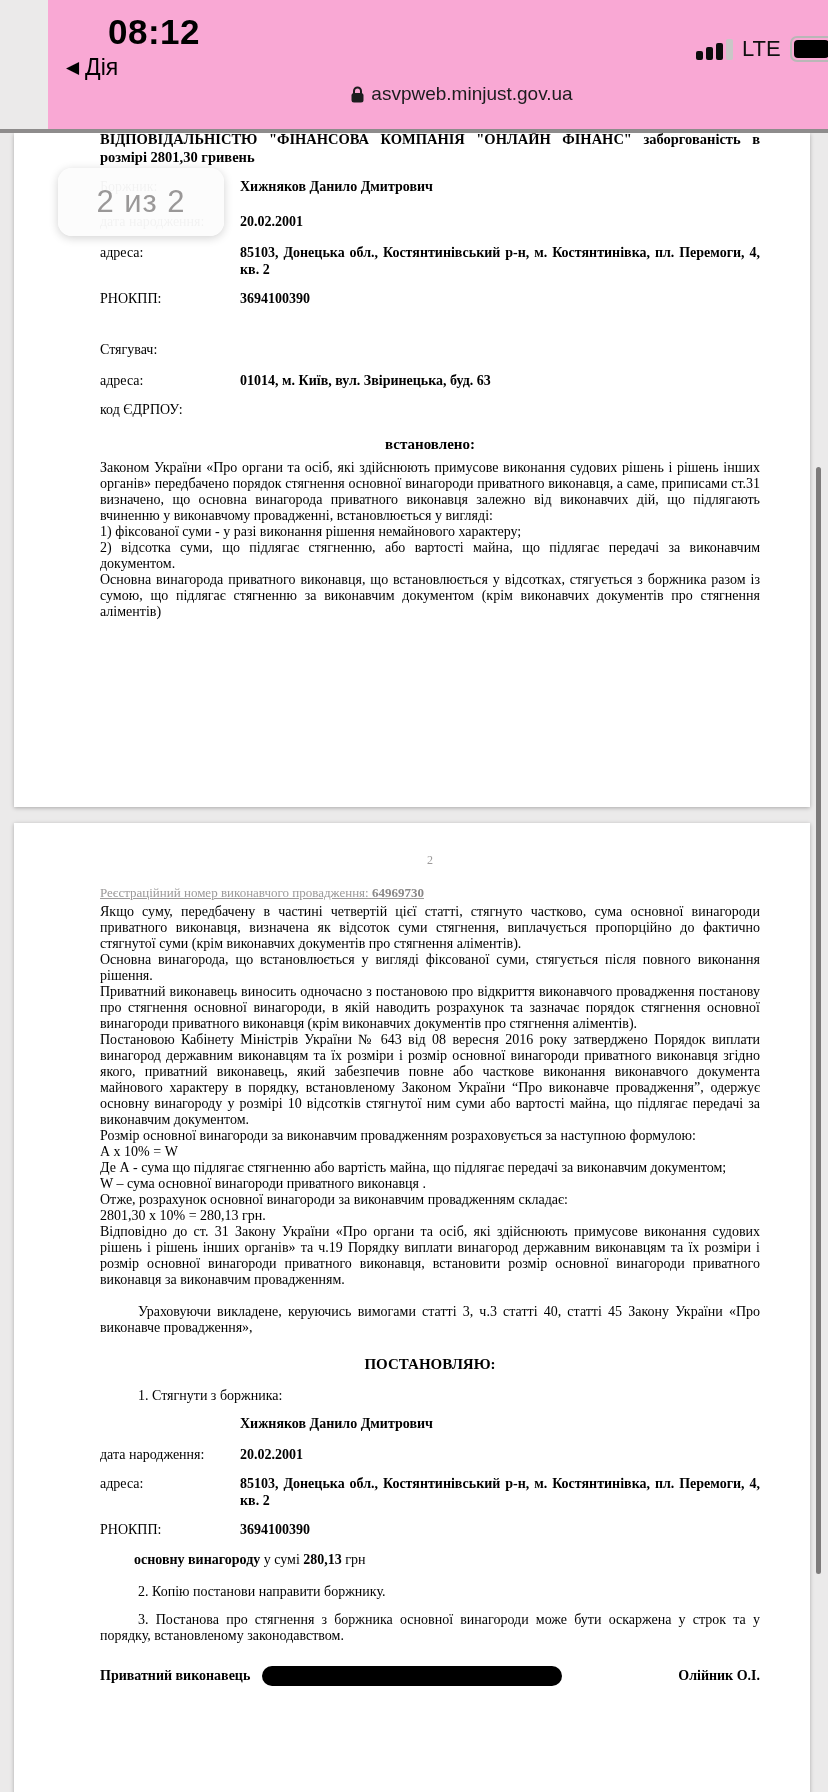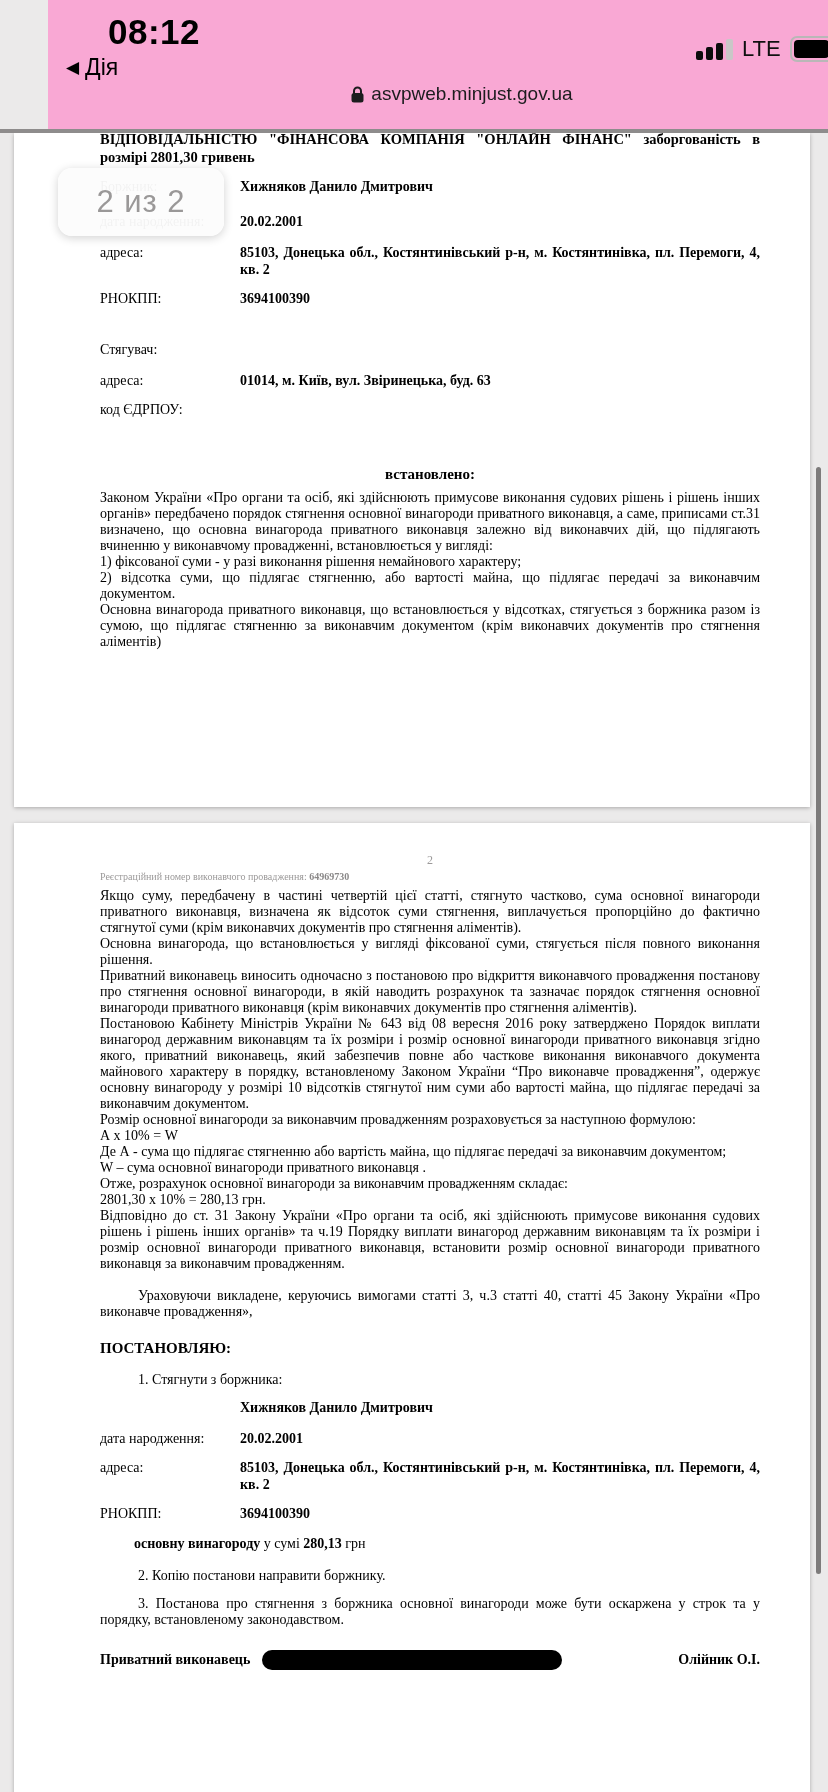--- a/index.html
+++ b/index.html
@@ -68,29 +68,29 @@
   .drow .lbl{font-weight:400;}
   .drow .val{font-weight:700;text-align:justify;}
   .rows1 .drow{margin-top:14px;}
   .rows1 .drow:nth-child(1){margin-top:12px;}
   .rows1 .drow:nth-child(2){margin-top:18px;}
   .rows1 .drow:nth-child(4){margin-top:12px;}
   .rows1 .drow:nth-child(5){margin-top:34px;gap:48px;}
   .rows1 .drow:nth-child(7){margin-top:12px;}
   .rows2 .drow{margin-top:12px;}
   .rows2 .drow:nth-child(1){margin-top:14px;}
-  .sect-h{font-weight:700;text-align:center;font-size:15px;margin-top:48px;}
+  .sect-h{font-weight:700;text-align:center;font-size:15px;margin-top:18px;}
   .paras p{margin:0;text-align:justify;}
   .page1 .paras{margin-top:8px;}
   .page2 .paras{margin-top:4px;}
   .pagenum{margin-top:30px;text-align:center;color:#9b9999;font-size:12px;line-height:14px;}
-  .regline{color:#9b9999;font-size:10px;line-height:15px;margin-top:2px;}
+  .regline{color:#9b9999;font-size:13px;line-height:15px;margin-top:18px;text-decoration:underline;}
   .regline b{color:#8a8888;}
   .indent-para{margin-top:16px;text-align:justify;text-indent:38px;}
-  .resolve-h{font-weight:700;text-align:left;font-size:15px;margin-top:20px;}
+  .resolve-h{font-weight:700;text-align:center;font-size:15px;margin-top:20px;}
   .item{margin-top:16px;text-indent:38px;}
   .item3{margin-top:12px;text-indent:38px;text-align:justify;}
   .debtor-name{margin-top:12px;margin-left:140px;font-weight:700;}
   .reward{margin-top:14px;margin-left:34px;}
   .reward b{font-weight:700;}
   .sigrow{margin-top:22px;display:flex;align-items:center;}
   .sig-role{font-weight:700;white-space:nowrap;}
   .sig-bar{width:300px;height:20px;background:#000;border-radius:10px;margin-left:12px;}
   .sig-name{margin-left:auto;font-weight:700;white-space:nowrap;}
   

